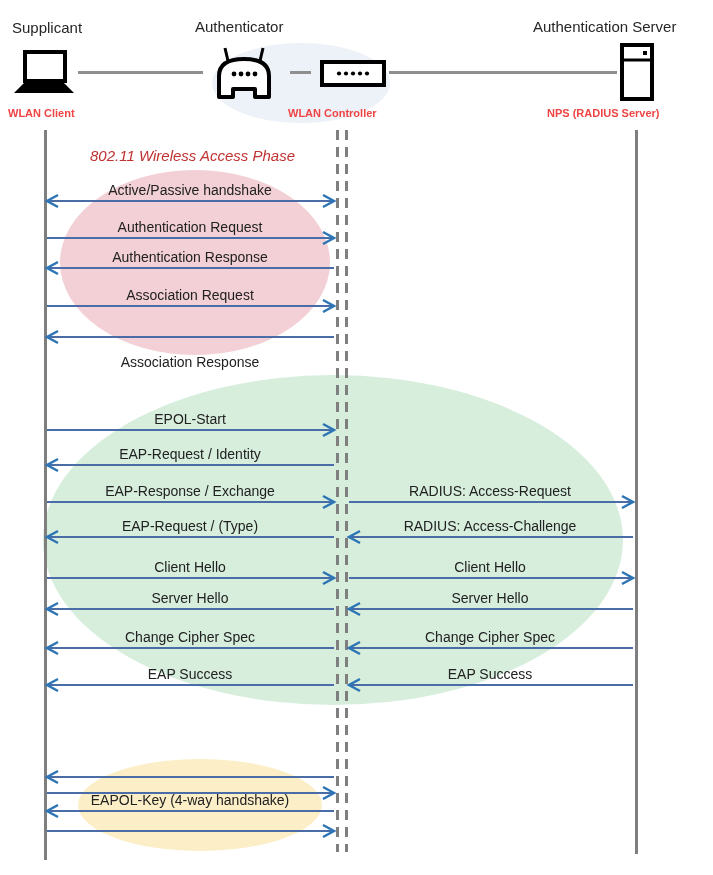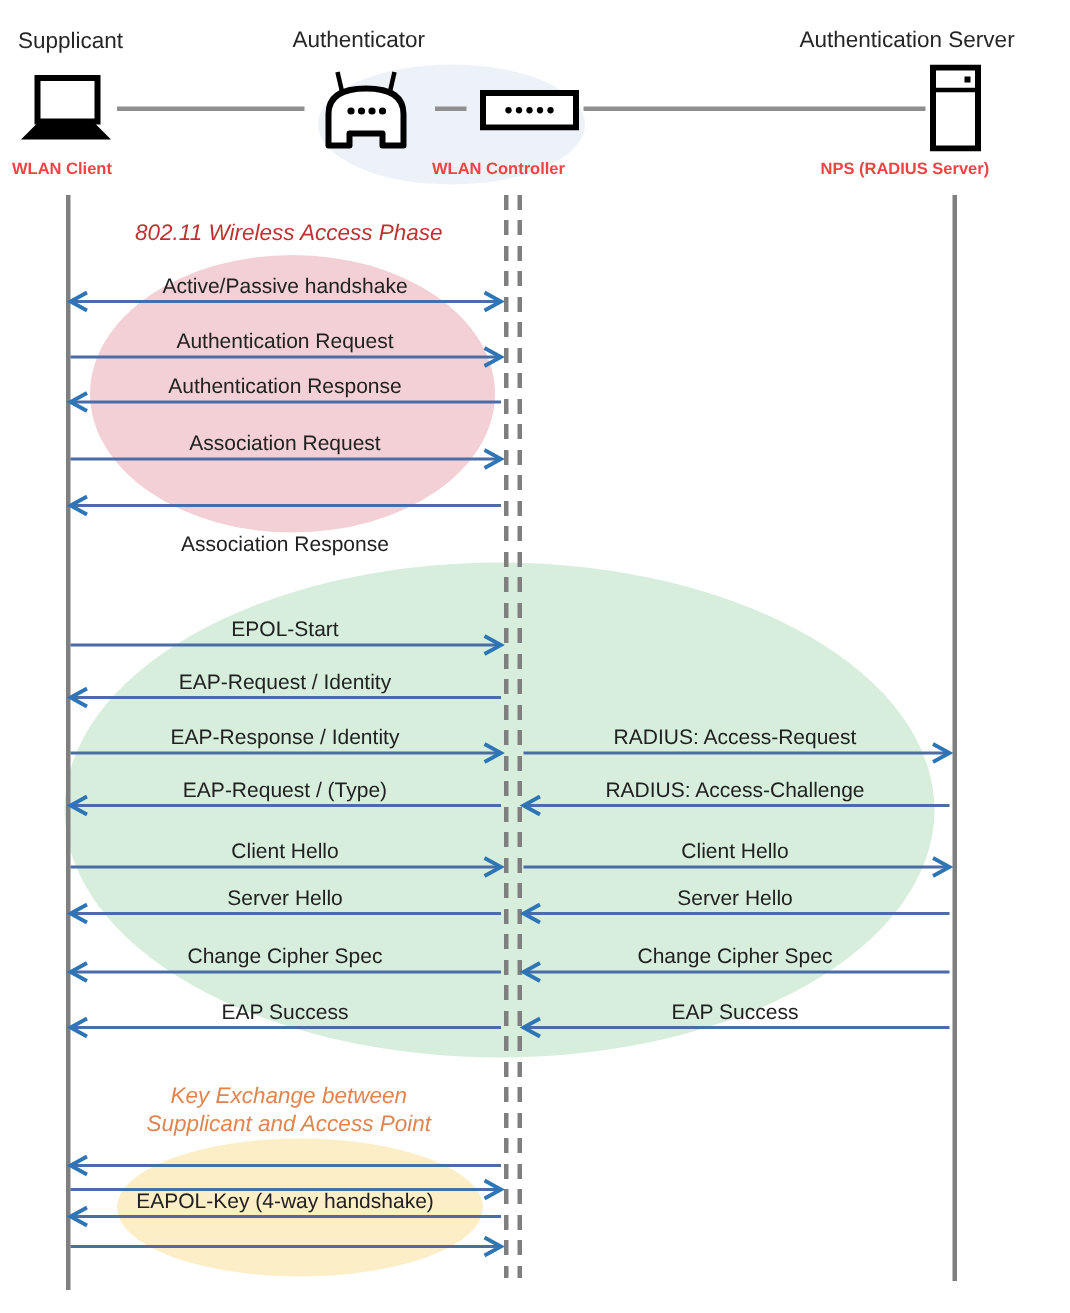--- a/index.html
+++ b/index.html
@@ -82,22 +82,20 @@
   <div class="ellipse" style="left: 60px; top: 170px; width: 270px; height: 185px; background: rgb(242, 208, 213);"></div>
   <div class="ellipse" style="left: 43px; top: 375px; width: 580px; height: 330px; background: rgb(215, 238, 221);"></div>
   <div class="ellipse" style="left: 78px; top: 759px; width: 244px; height: 92px; background: rgb(252, 239, 200);"></div>
 
   <div class="lifeline-solid" style="left:44px;top:130px;height:730px;"></div>
   <div class="lifeline-dashed" style="left:336px;top:130px;height:722px;"></div>
   <div class="lifeline-dashed" style="left:345px;top:130px;height:722px;"></div>
   <div class="lifeline-solid" style="left:635px;top:130px;height:724px;"></div>
 
   <div class="phase-title" style="top: 146px; color: rgb(191, 50, 49);">802.11 Wireless Access Phase</div>
-  <div class="phase-title" style="top: 721px; color: rgb(224, 133, 79);">Key Exchange between
-Supplicant and Access Point</div>
 
   <svg id="arrow-layer" width="713" height="875" viewBox="0 0 713 875">
       <g>
         <line x1="47" x2="334" y1="201" y2="201" stroke="#4a6da7" stroke-width="2"></line>
         <polyline points="323,195 334,201 323,207" fill="none" stroke="#2e75b6" stroke-width="2.5"></polyline>
         <polyline points="58,195 47,201 58,207" fill="none" stroke="#2e75b6" stroke-width="2.5"></polyline>
       </g>
       <g>
         <line x1="47" x2="334" y1="238" y2="238" stroke="#4a6da7" stroke-width="2"></line>
         <polyline points="323,232 334,238 323,244" fill="none" stroke="#2e75b6" stroke-width="2.5"></polyline>
@@ -189,21 +187,21 @@
     </svg>
 
   <div id="label-layer">
       <div class="msg-label" style="left: 40px; width: 300px; top: 181px;">Active/Passive handshake</div>
       <div class="msg-label" style="left: 40px; width: 300px; top: 218px;">Authentication Request</div>
       <div class="msg-label" style="left: 40px; width: 300px; top: 248px;">Authentication Response</div>
       <div class="msg-label" style="left: 40px; width: 300px; top: 286px;">Association Request</div>
       <div class="msg-label" style="left: 40px; width: 300px; top: 317px; margin-top: 36px;">Association Response</div>
       <div class="msg-label" style="left: 40px; width: 300px; top: 410px;">EPOL-Start</div>
       <div class="msg-label" style="left: 40px; width: 300px; top: 445px;">EAP-Request / Identity</div>
-      <div class="msg-label" style="left: 40px; width: 300px; top: 482px;">EAP-Response / Identity</div>
+      <div class="msg-label" style="left: 40px; width: 300px; top: 482px;">EAP-Response / Exchange</div>
       <div class="msg-label" style="left: 40px; width: 300px; top: 517px;">EAP-Request / (Type)</div>
       <div class="msg-label" style="left: 40px; width: 300px; top: 558px;">Client Hello</div>
       <div class="msg-label" style="left: 40px; width: 300px; top: 589px;">Server Hello</div>
       <div class="msg-label" style="left: 40px; width: 300px; top: 628px;">Change Cipher Spec</div>
       <div class="msg-label" style="left: 40px; width: 300px; top: 665px;">EAP Success</div>
       <div class="msg-label" style="left: 40px; width: 300px; top: 791px;">EAPOL-Key (4-way handshake)</div>
       <div class="msg-label" style="left: 350px; width: 280px; top: 482px;">RADIUS: Access-Request</div>
       <div class="msg-label" style="left: 350px; width: 280px; top: 517px;">RADIUS: Access-Challenge</div>
       <div class="msg-label" style="left: 350px; width: 280px; top: 558px;">Client Hello</div>
       <div class="msg-label" style="left: 350px; width: 280px; top: 589px;">Server Hello</div>

